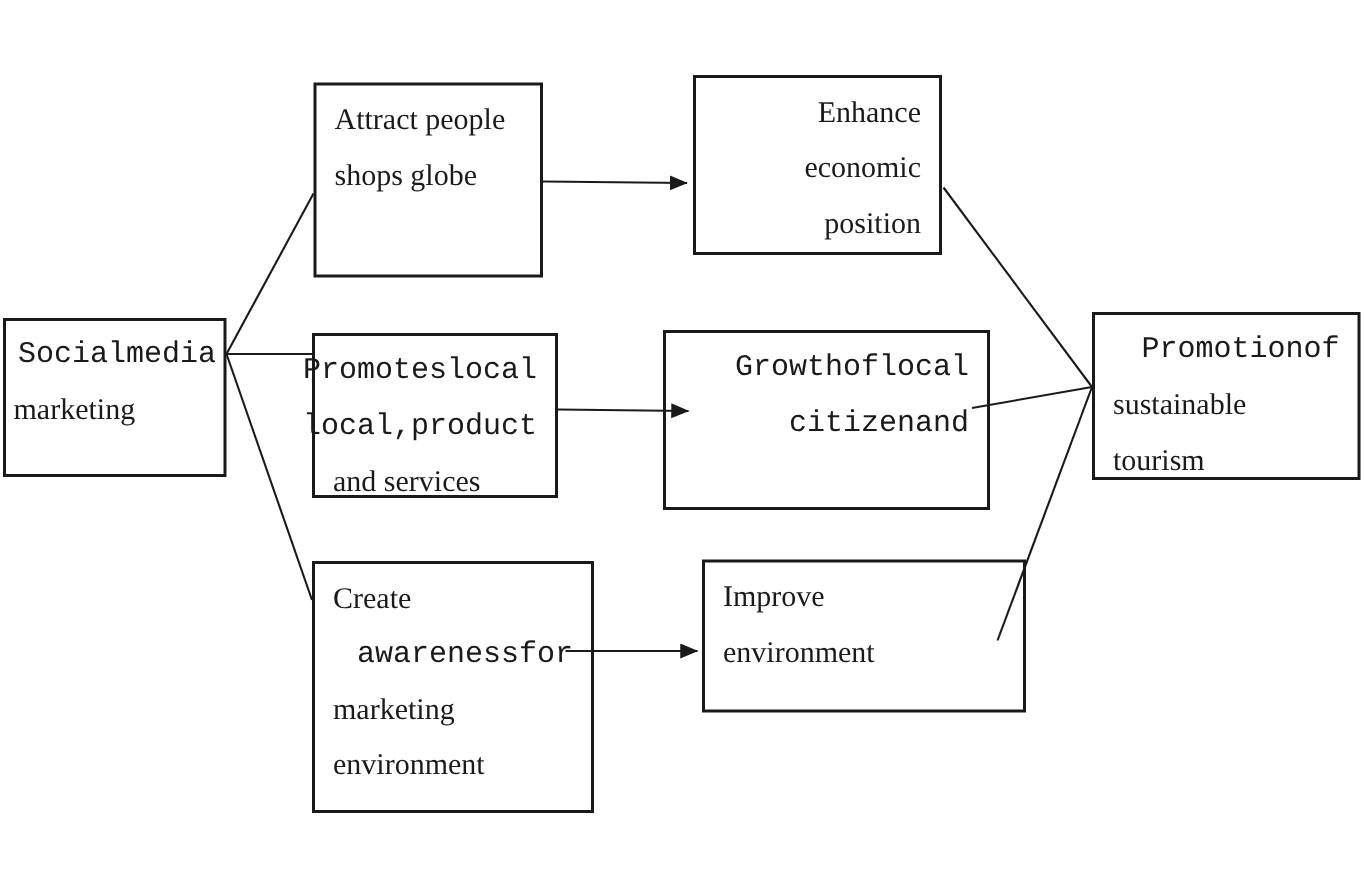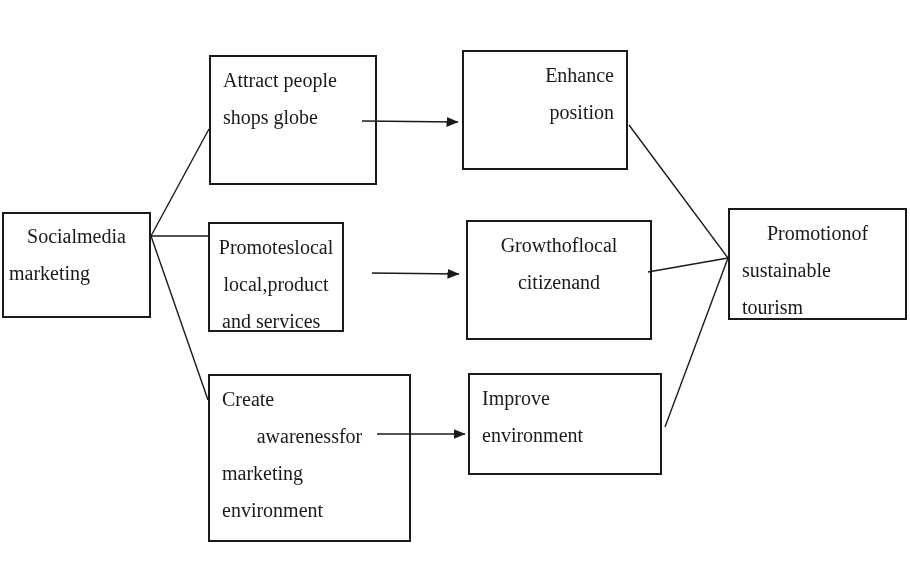--- a/index.html
+++ b/index.html
@@ -25,30 +25,31 @@
     font-size: 20px;
     line-height: 37px;
     z-index: 1;
   }
   .dbox.tight { padding: 4px 5px; }
   .bline {
     white-space: nowrap;
   }
   .jline {
     display: flex;
-    justify-content: center;
+    justify-content: flex-end;
+    font-family: Liberation Mono, monospace;
   }
   
   #box-social    { left: 2px;   top: 212px; width: 149px; height: 106px; }
-  #box-attract   { left: 209px; top: 55px;  width: 168px; height: 130px; }
+  #box-attract   { left: 209px; top: 55px;  width: 153px; height: 130px; }
   #box-enhance   { left: 462px; top: 50px;  width: 166px; height: 120px; text-align: right; }
-  #box-promotes  { left: 208px; top: 222px; width: 136px; height: 110px; }
-  #box-growth    { left: 466px; top: 220px; width: 186px; height: 120px; }
-  #box-create    { left: 208px; top: 374px; width: 203px; height: 168px; }
-  #box-improve   { left: 468px; top: 373px; width: 194px; height: 102px; }
+  #box-promotes  { left: 208px; top: 222px; width: 164px; height: 110px; }
+  #box-growth    { left: 442px; top: 220px; width: 218px; height: 120px; }
+  #box-create    { left: 208px; top: 374px; width: 188px; height: 168px; }
+  #box-improve   { left: 468px; top: 373px; width: 216px; height: 102px; }
   #box-promotion { left: 728px; top: 208px; width: 179px; height: 112px; }
   svg.connectors {
     position: absolute;
     left: 0; top: 0;
     width: 910px;
     height: 588px;
     z-index: 2;
     pointer-events: none;
   }
   svg.connectors line {
@@ -86,20 +87,21 @@
     <div class="bline">marketing</div>
   </div>
 
   <div class="dbox" id="box-attract">
     <div class="bline">Attract people</div>
     <div class="bline">shops globe</div>
   </div>
 
   <div class="dbox" id="box-enhance">
     <div class="bline">Enhance</div>
+    <div class="bline">economic</div>
     <div class="bline">position</div>
   </div>
 
   <div class="dbox" id="box-promotes">
     <div class="bline jline">
         <span>Promotes</span>
         <span>local</span>
       </div>
     <div class="bline jline">
         <span>local,</span>

